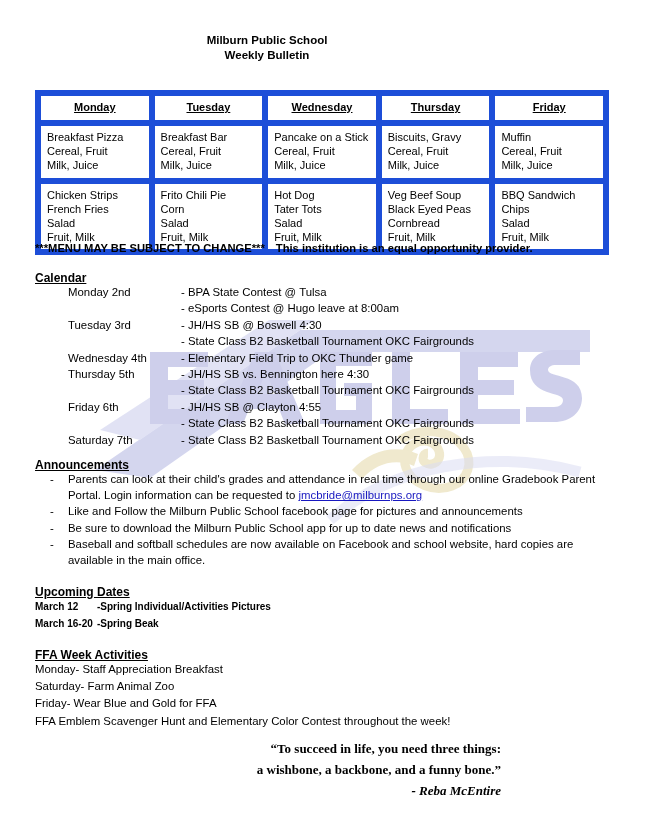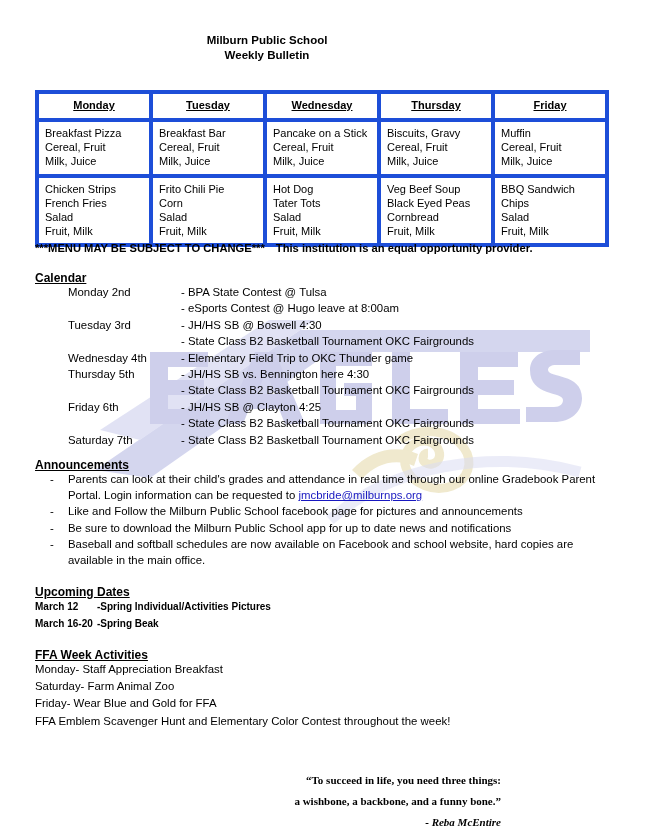--- a/index.html
+++ b/index.html
@@ -45,21 +45,21 @@
   
   .menu-table {
     position: absolute;
     left: 35px;
     top: 90px;
     width: 574px;
     border-collapse: collapse;
     table-layout: fixed;
   }
   .menu-table td, .menu-table th {
-    border: 4px solid #1d4ed8;
+    border: 6px solid #1d4ed8;
     vertical-align: top;
     padding: 4px 6px 5px 6px;
     font-size: 11px;
     line-height: 14.2px;
     background: transparent;
   }
   .menu-table th {
     text-align: center;
     font-weight: bold;
     padding: 4px 2px 5px 2px;
@@ -156,24 +156,23 @@
   }
   .ffa-line { white-space: nowrap; }
 
   
   .quote-block {
     position: absolute;
     right: 33px;
     top: 738px;
     text-align: right;
     font-family: "Liberation Serif", serif;
-    font-size: 11px;
+    font-size: 13px;
     font-weight: bold;
     line-height: 21px;
-    margin-top: 32px;
   }
   .quote-attrib {
     font-style: italic;
     font-weight: bold;
   }
 </style>
 </head>
 <body>
 
 <svg id="watermark" viewBox="0 0 647 837" aria-hidden="true">
@@ -314,21 +313,21 @@
     <div class="cal-row">
       <div class="cal-day">Thursday 5th</div>
       <div class="cal-event">- JH/HS SB vs. Bennington here 4:30</div>
     </div>
     <div class="cal-row">
       <div class="cal-day"></div>
       <div class="cal-event">- State Class B2 Basketball Tournament OKC Fairgrounds</div>
     </div>
     <div class="cal-row">
       <div class="cal-day">Friday 6th</div>
-      <div class="cal-event">- JH/HS SB @ Clayton 4:25</div>
+      <div class="cal-event">- JH/HS SB @ Clayton 4:55</div>
     </div>
     <div class="cal-row">
       <div class="cal-day"></div>
       <div class="cal-event">- State Class B2 Basketball Tournament OKC Fairgrounds</div>
     </div>
     <div class="cal-row">
       <div class="cal-day">Saturday 7th</div>
       <div class="cal-event">- State Class B2 Basketball Tournament OKC Fairgrounds</div>
     </div>
   </div>

